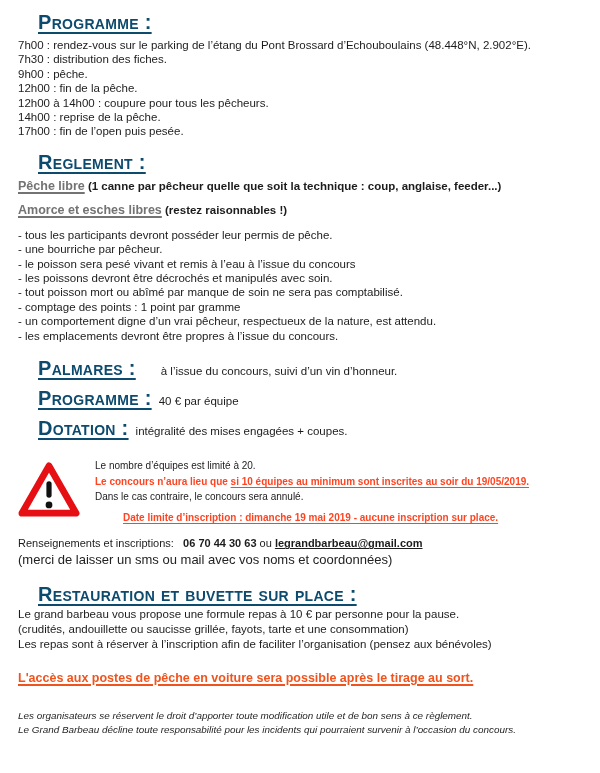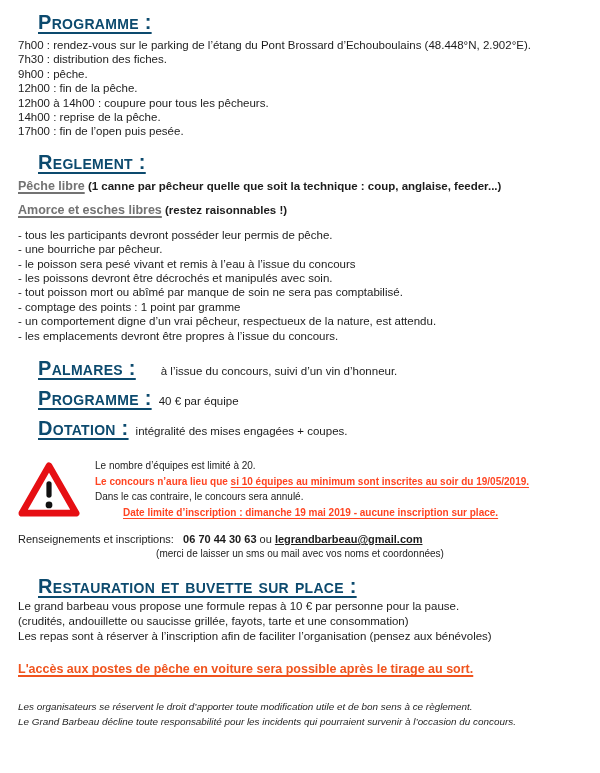--- a/index.html
+++ b/index.html
@@ -38,26 +38,26 @@
   .inline-row{display:flex;align-items:baseline;gap:7px;white-space:nowrap;}
   .row-palmares{margin-top:15px;gap:25px;}
   .row-engagement{margin-top:10px;}
   .row-dotation{margin-top:10px;}
   
   .warning{display:flex;margin-top:18px;gap:15px;}
   .warning-icon-wrap{flex:0 0 62px;padding-top:5px;}
   .warning-text{font-size:10px;line-height:15.6px;padding-top:2px;white-space:nowrap;}
   .warn-red{color:#ff4422;font-weight:bold;}
   .warn-underline{text-decoration:underline;text-decoration-thickness:1.3px;text-underline-offset:2px;}
-  .warn-date{padding-left:28px;}
+  .warn-date{margin-top:5px;padding-left:28px;}
   
   .contact{margin-top:12px;text-align:left;font-size:11px;white-space:nowrap;}
   .contact .bold{font-weight:bold;}
   .contact .email{font-weight:bold;text-decoration:underline;color:#1c1c1c;}
-  .contact-note{margin-top:3px;text-align:center;font-size:10px;color:#222;}
+  .contact-note{margin-top:3px;font-size:13px;color:#222;}
   
   .sec-restauration{margin-top:17px;}
   .restauration-list{margin-top:3px;}
   .restauration-list .line{line-height:14.8px;}
   
   .access-note{
     margin-top:19px;
     color:#f0541e;font-weight:bold;font-size:12.5px;
     text-decoration:underline;text-decoration-thickness:1.5px;text-underline-offset:2px;
     white-space:nowrap;

